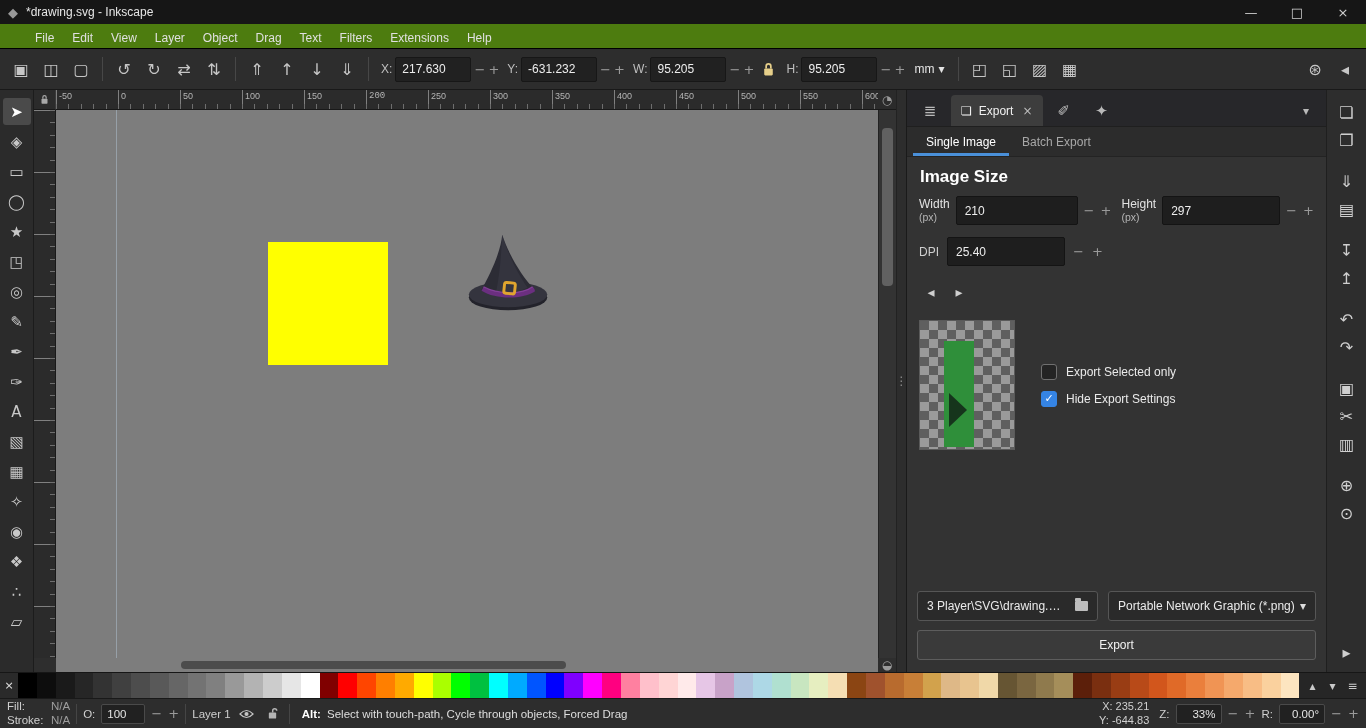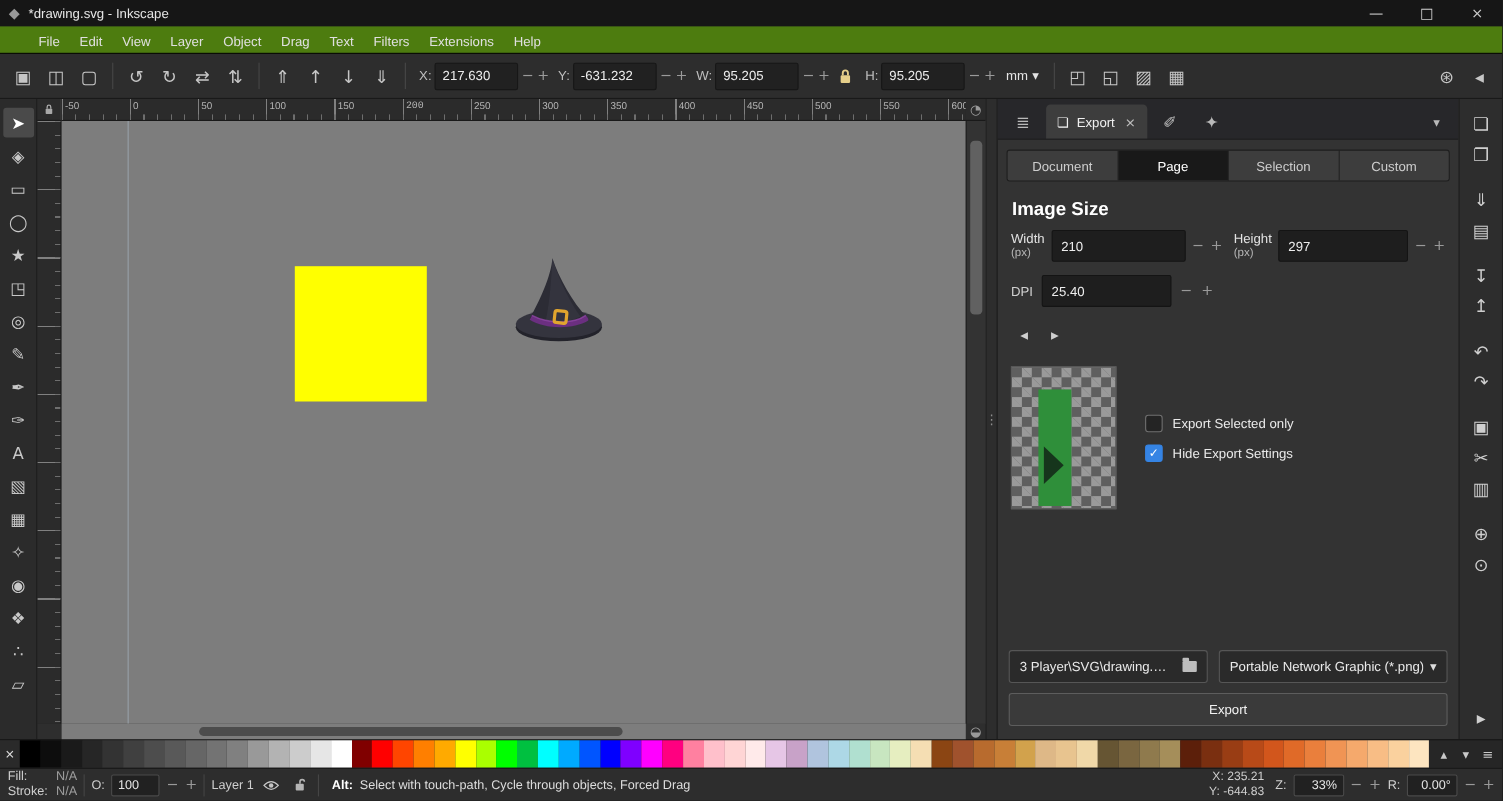--- a/index.html
+++ b/index.html
@@ -327,27 +327,25 @@
         <div class="dock-tab">
           <span class="icon">❏</span>
           <span>Export</span>
           <span class="tab-close icon">×</span>
         </div>
         <span class="dock-icon icon">✐</span>
         <span class="dock-icon icon">✦</span>
         <span class="dock-collapse icon">▾</span>
       </div>
 
-
-      <div class="area-tabs">
-        <div class="area-tab">Document</div>
-          <div class="area-tab on">Page</div>
-          <div class="area-tab">Selection</div>
-          <div class="area-tab">Custom</div>
-      </div>
+      <div class="mode-tabs">
+        <div class="mode-tab on">Single Image</div>
+          <div class="mode-tab">Batch Export</div>
+      </div>
+
 
       <div class="section-title">Image Size</div>
 
       <div class="size-grid">
         <div class="size-item">
           <div class="size-label">
             <div>Width</div>
             <div class="sub">(px)</div>
           </div>
           <span class="num-field">210</span>

